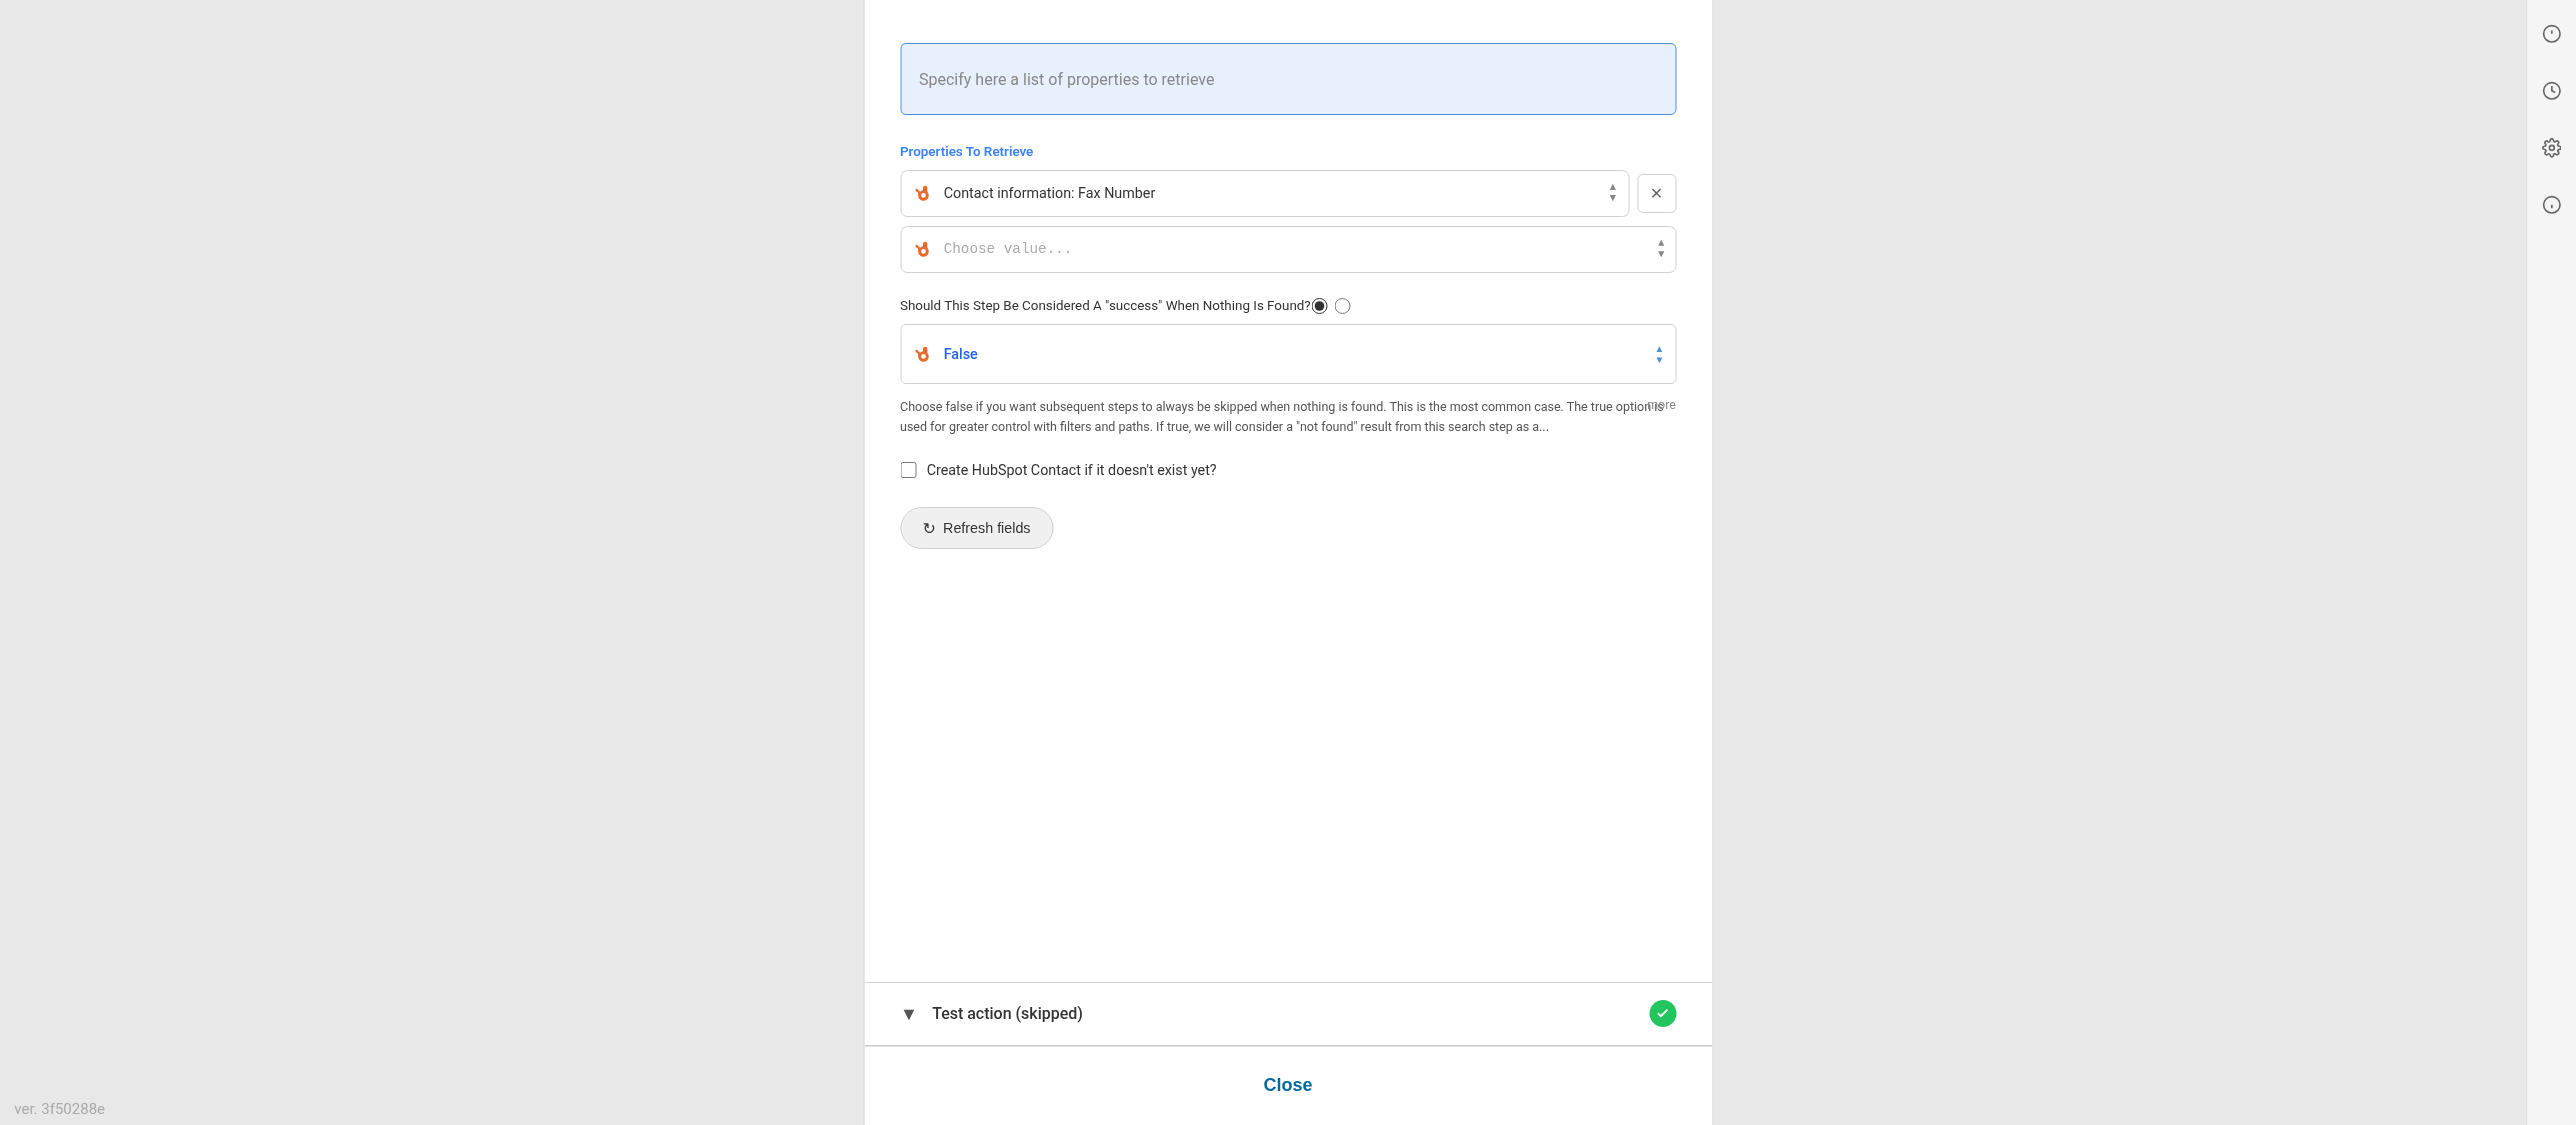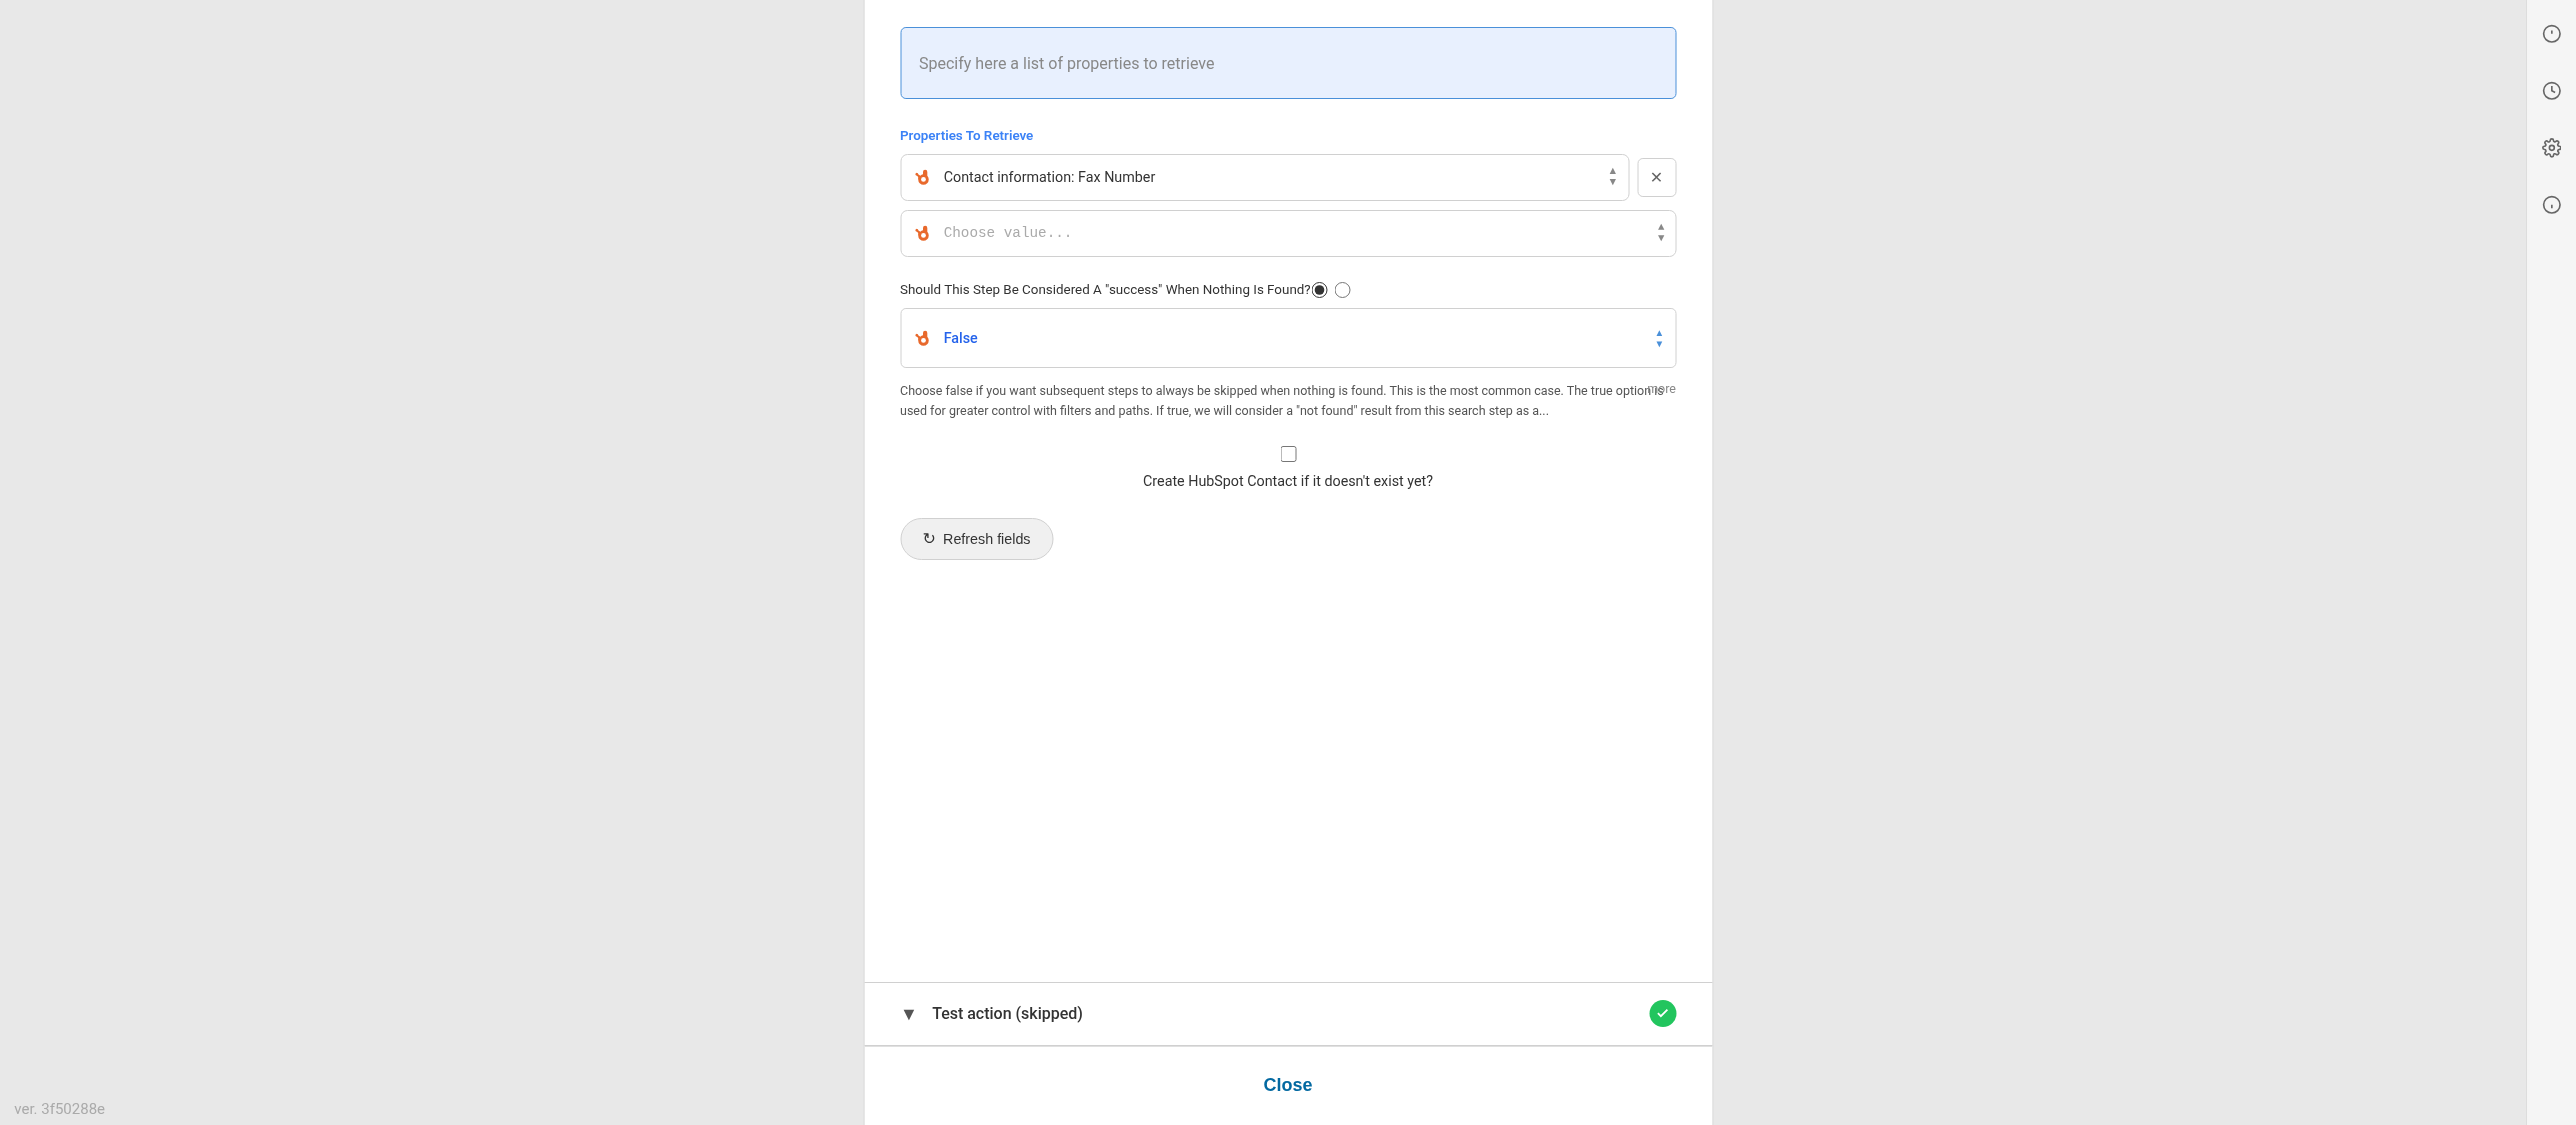--- a/index.html
+++ b/index.html
@@ -66,20 +66,21 @@
       border-left: 0.9px solid #d0d0d0;
       border-right: 0.9px solid #d0d0d0;
       display: flex;
       flex-direction: column;
     }
 
     .modal-content {
       flex: 1;
       padding: 27px 36px;
       overflow-y: auto;
+      margin-top: 16px;
     }
 
     
     .text-input-area {
       background: #e8f0fe;
       border: 1.8px solid #4a90d9;
       border-radius: 5.4px;
       padding: 21.5px 18px;
       margin-bottom: 29px;
       font-size: 16px;
@@ -227,21 +228,20 @@
     }
 
     
     .checkbox-row {
       display: flex;
       align-items: center;
       gap: 10.7px;
       margin-bottom: 29px;
       font-size: 14.3px;
       color: #333;
-      flex-direction: column;
     }
 
     .checkbox-input {
       width: 16px;
       height: 16px;
       cursor: pointer;
       border: 0.9px solid #aaa;
       border-radius: 2.7px;
     }
 

